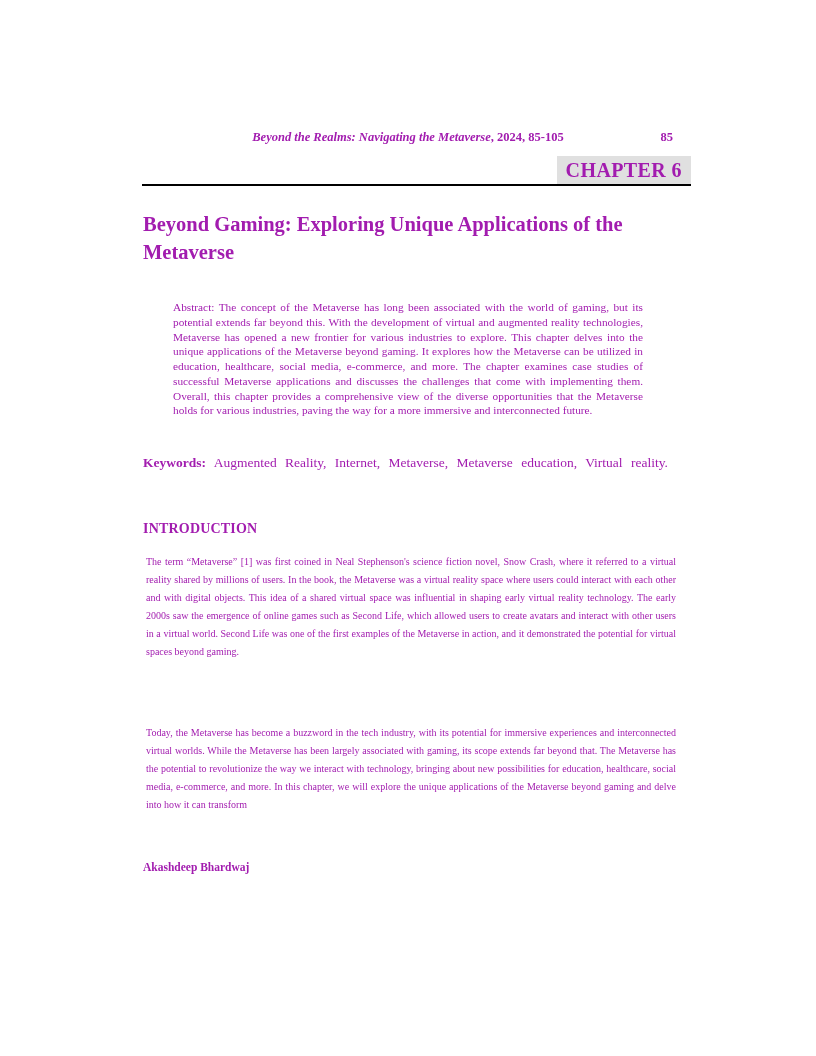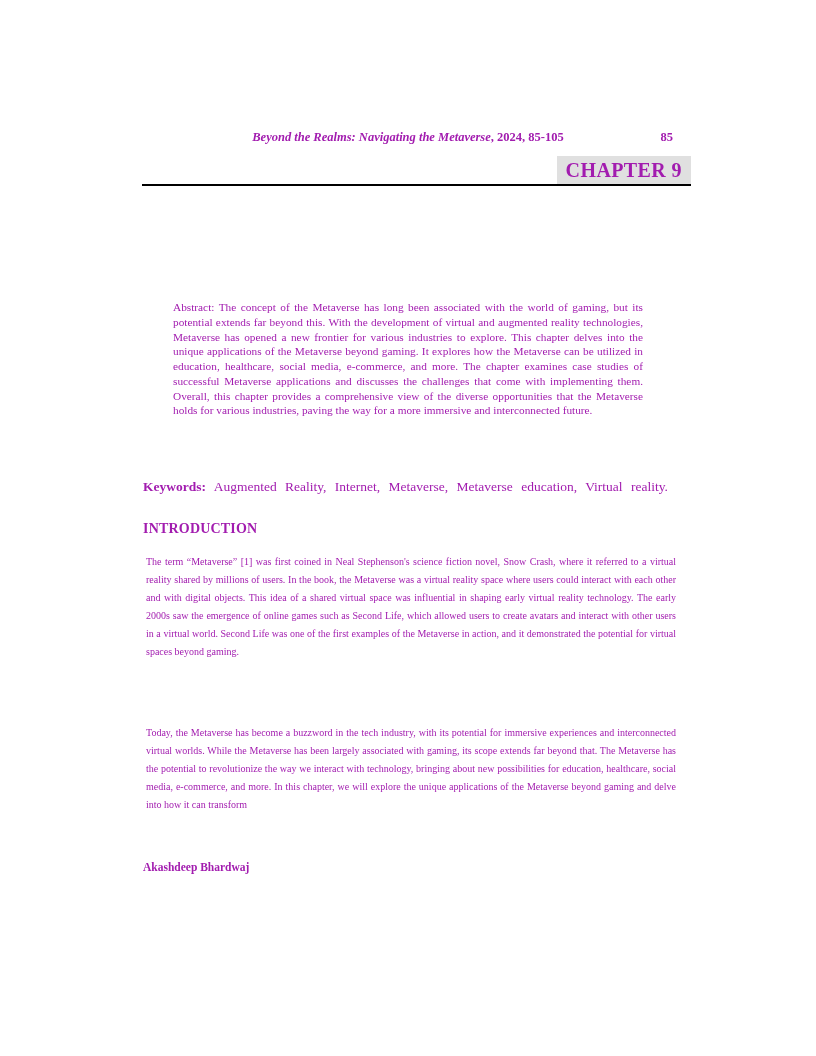--- a/index.html
+++ b/index.html
@@ -36,21 +36,21 @@
     font-size:20.5px;line-height:28px;font-weight:bold;
   }
   
   .abstract{
     position:absolute;left:173px;top:289px;width:470px;
     font-size:11.3px;line-height:14.7px;text-align:justify;
   }
   .abstract b{font-weight:normal;}
   
   .keywords{
-    position:absolute;left:143px;top:464px;width:530px;
+    position:absolute;left:143px;top:440px;width:530px;
     font-size:13.5px;line-height:18px;text-align:justify;
     word-spacing:5px;
   }
   .keywords b{font-weight:bold;}
   
   .intro-heading{
     position:absolute;left:143px;top:509px;
     font-size:14px;font-weight:bold;letter-spacing:0.2px;text-align:center;
   }
   .body-para{
@@ -70,23 +70,24 @@
 <body>
 
 <div class="page">
 
   <div class="running-head">
     <div class="rh-center"><span class="rh-title">Beyond the Realms: Navigating the Metaverse</span><span>, 2024, 85-105</span></div>
     <span class="rh-num">85</span>
   </div>
 
   <div class="chapter-band">
-    <span class="chapter-label">CHAPTER 9</span>
+    <span class="chapter-label">CHAPTER 6</span>
   </div>
 
+  <h1 class="doc-title">Beyond Gaming: Exploring Unique Applications of the Metaverse</h1>
 
   <p class="abstract"><b>Abstract:</b> <span>The concept of the Metaverse has long been associated with the world of gaming, but its potential extends far beyond this. With the development of virtual and augmented reality technologies, Metaverse has opened a new frontier for various industries to explore. This chapter delves into the unique applications of the Metaverse beyond gaming. It explores how the Metaverse can be utilized in education, healthcare, social media, e-commerce, and more. The chapter examines case studies of successful Metaverse applications and discusses the challenges that come with implementing them. Overall, this chapter provides a comprehensive view of the diverse opportunities that the Metaverse holds for various industries, paving the way for a more immersive and interconnected future.</span></p>
 
   <p class="keywords"><b>Keywords:</b> <span>Augmented Reality, Internet, Metaverse, Metaverse education, Virtual reality.</span></p>
 
   <h2 class="intro-heading">INTRODUCTION</h2>
 
   <p class="body-para para-1">The term “Metaverse” [1] was first coined in Neal Stephenson's science fiction novel, Snow Crash, where it referred to a virtual reality shared by millions of users. In the book, the Metaverse was a virtual reality space where users could interact with each other and with digital objects. This idea of a shared virtual space was influential in shaping early virtual reality technology. The early 2000s saw the emergence of online games such as Second Life, which allowed users to create avatars and interact with other users in a virtual world. Second Life was one of the first examples of the Metaverse in action, and it demonstrated the potential for virtual spaces beyond gaming.</p>
 
   <p class="body-para para-2">Today, the Metaverse has become a buzzword in the tech industry, with its potential for immersive experiences and interconnected virtual worlds. While the Metaverse has been largely associated with gaming, its scope extends far beyond that. The Metaverse has the potential to revolutionize the way we interact with technology, bringing about new possibilities for education, healthcare, social media, e-commerce, and more. In this chapter, we will explore the unique applications of the Metaverse beyond gaming and delve into how it can transform</p>

